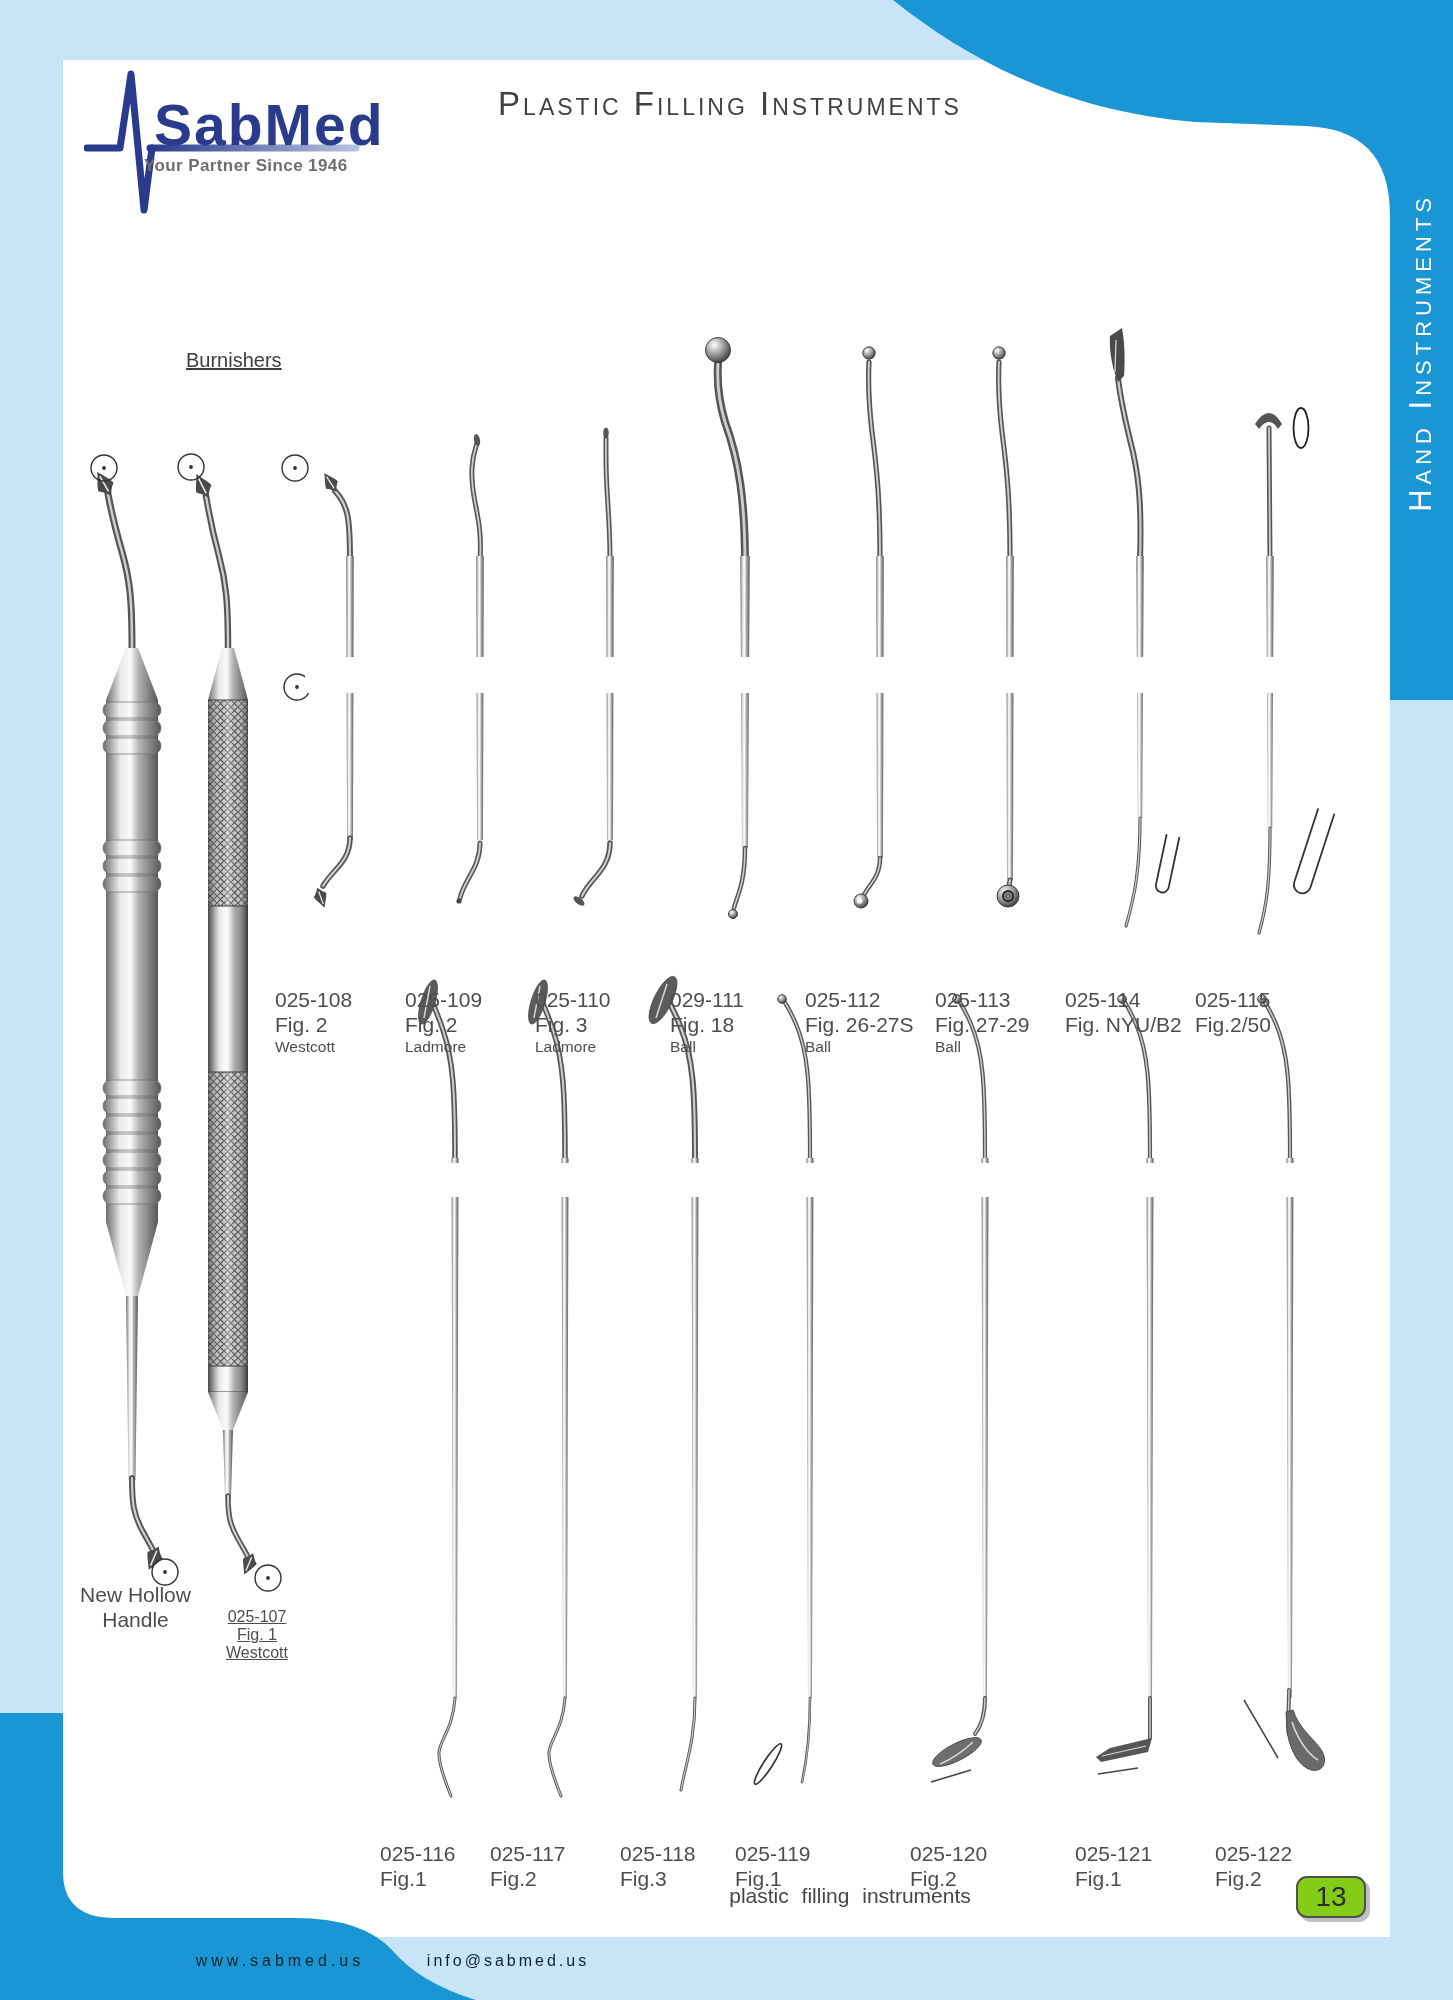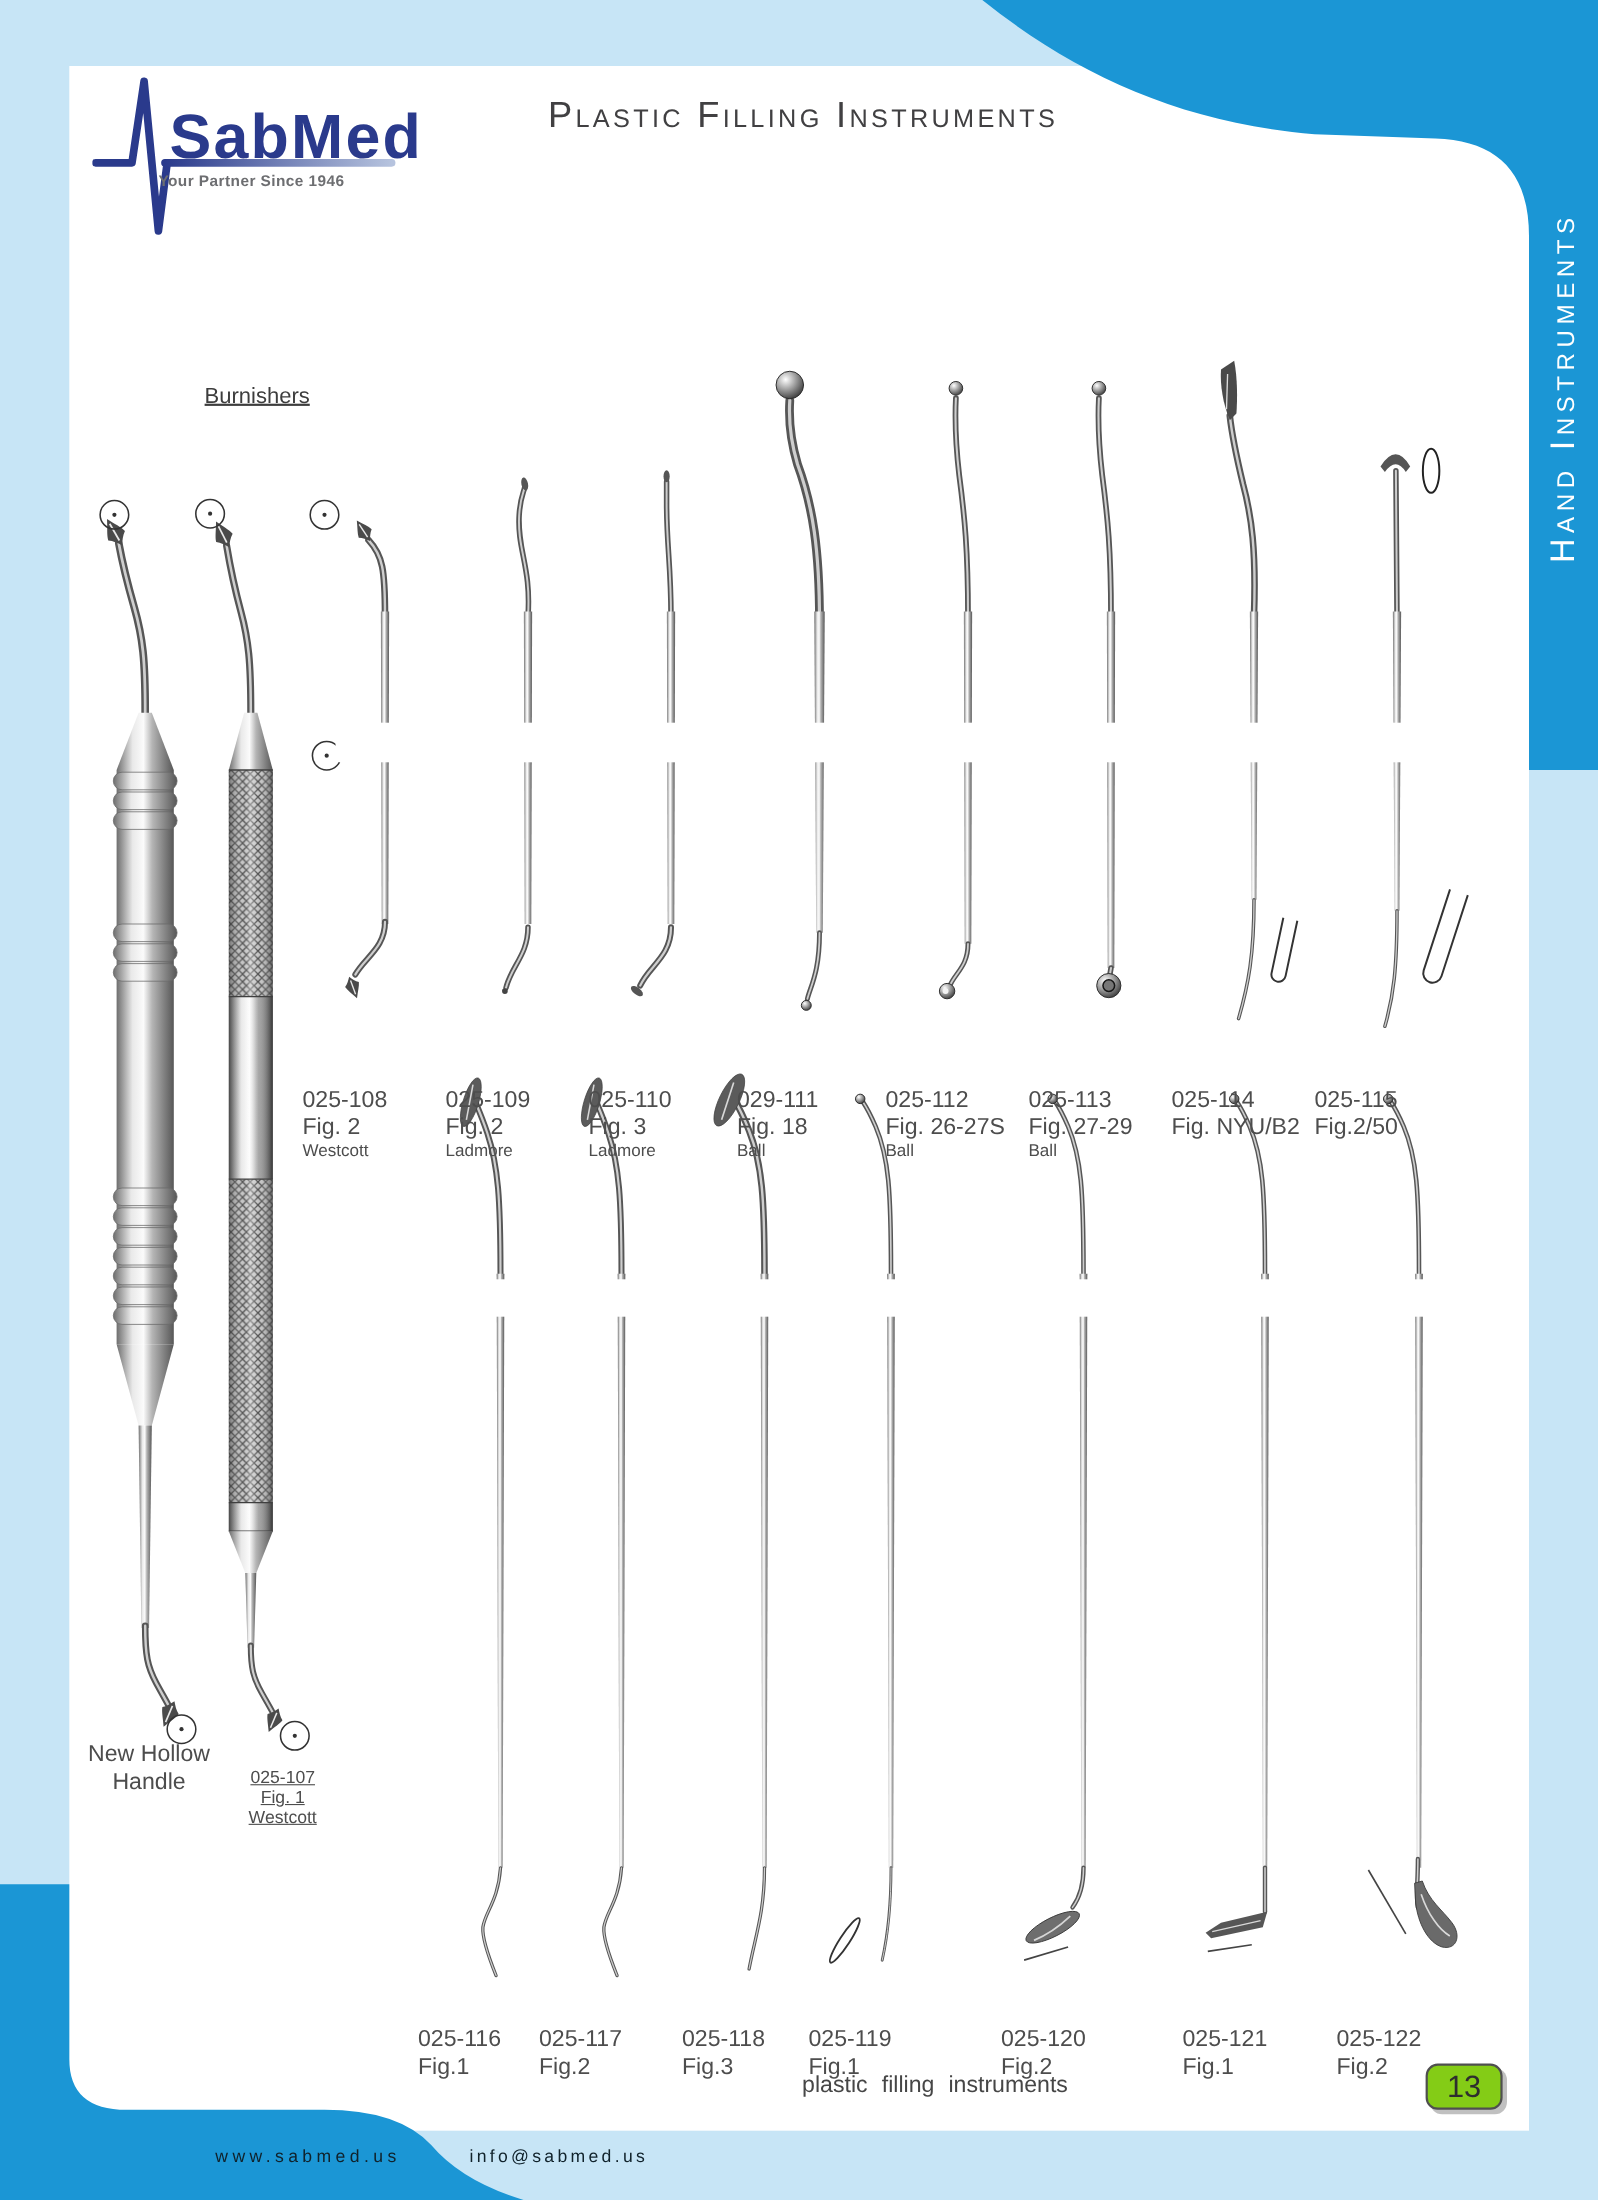--- a/index.html
+++ b/index.html
@@ -4,21 +4,21 @@
 <style>
   html,body{margin:0;padding:0;background:#e8e8e8;}
   .stage{position:relative;width:1453px;height:2000px;margin:0 auto;overflow:hidden;
          background:#C7E5F6;font-family:"Liberation Sans",sans-serif;}
   .sheet{position:absolute;left:63px;top:60px;width:1327px;height:1877px;background:#ffffff;}
   .layer{position:absolute;left:0;top:0;width:1453px;height:2000px;pointer-events:none;}
   
   .logo{position:absolute;left:84px;top:60px;width:300px;height:140px;}
   .logo .word{position:absolute;left:54px;top:32px;font-size:57px;letter-spacing:2px;
               color:#2A3A8C;font-weight:700;margin-left:16px;}
-  .logo .tag{position:absolute;left:60px;top:96px;font-size:14px;font-weight:bold;
+  .logo .tag{position:absolute;left:60px;top:96px;font-size:17px;font-weight:bold;
              color:#6d6e71;letter-spacing:0.4px;text-align:center;}
   
   .titles{position:absolute;left:420px;top:86px;width:620px;text-align:center;color:#414042;}
   .titles .t1{font-size:33px;font-variant:small-caps;letter-spacing:5px;word-spacing:18px;line-height:35px;}
   .titles .t2{font-size:33px;font-variant:small-caps;letter-spacing:3px;line-height:36px;}
   
   .sidebar-label{position:absolute;left:1388px;top:0px;width:65px;height:700px;
       display:flex;align-items:center;justify-content:center;}
   .sidebar-label span{writing-mode:vertical-rl;transform:rotate(180deg);color:#ffffff;
       font-size:31px;font-variant:small-caps;letter-spacing:5px;padding-bottom:4px;}

